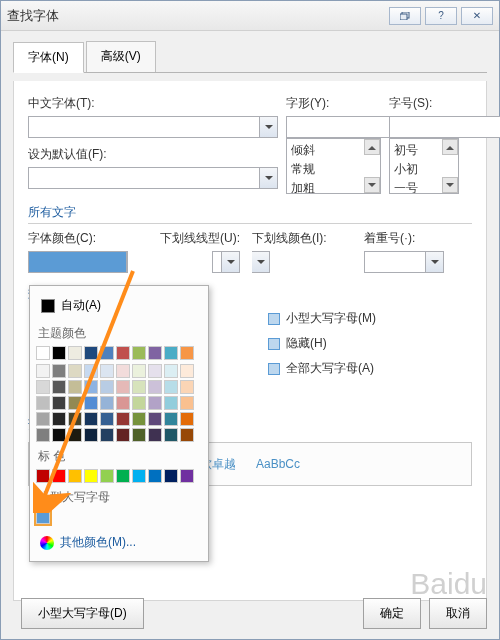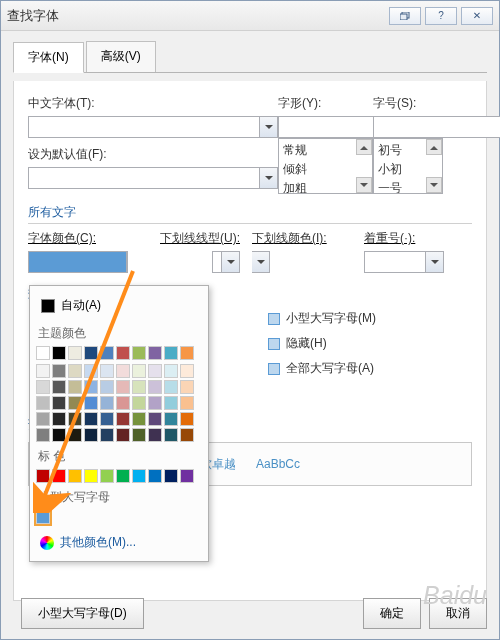--- a/index.html
+++ b/index.html
@@ -6,21 +6,21 @@
 body { background: #fff; width: 500px; height: 640px; overflow: hidden; }
 .dialog { width: 500px; height: 640px; border: 1px solid #8a9db5; background: #f0f0f0; position: relative; }
 .titlebar { height: 30px; background: linear-gradient(#f7f7f7,#e8e8e8); border-bottom: 1px solid #d0d0d0; display: flex; align-items: center; padding: 0 6px; }
 .titlebar .title { flex: 1; color: #333; font-size: 13px; }
 .titlebar .winbtn { width: 32px; height: 18px; border: 1px solid #a7b7cc; margin-left: 4px; background: linear-gradient(#fdfdfd,#e6ecf4); display: flex; align-items: center; justify-content: center; color: #3b5a82; font-size: 10px; cursor: pointer; }
 .body { padding: 10px 12px 50px 12px; position: relative; height: calc(100% - 30px); }
 .tabs { display: flex; border-bottom: 1px solid #b5b5b5; margin-bottom: 8px; }
 .tab { padding: 6px 14px; border: 1px solid #c0c0c0; border-bottom: none; background: #f7f7f7; margin-right: 2px; cursor: pointer; }
 .tab.active { background: #fff; border-bottom: 1px solid #fff; position: relative; top: 1px; }
 .content { background: #fff; border: 1px solid #d5d5d5; border-top: none; padding: 14px 14px 8px 14px; height: 520px; position: relative; }
-.row { display: flex; align-items: flex-start; margin-bottom: 10px; gap: 0; }
+.row { display: flex; align-items: flex-start; margin-bottom: 10px; gap: 8px; }
 .col { display: flex; flex-direction: column; }
 .label { color: #333; margin-bottom: 4px; }
 .combo { display: flex; }
 .combo input, .combo .sel { border: 1px solid #abadb3; height: 22px; padding: 0 4px; background: #fff; flex: 1; }
 .combo .dd { width: 18px; height: 22px; border: 1px solid #abadb3; border-left: none; background: linear-gradient(#f4f6f9,#dce4ef); display: flex; align-items: center; justify-content: center; cursor: pointer; }
 .combo .dd::after { content: ""; border: 4px solid transparent; border-top-color: #4a4a4a; margin-top: 4px; }
 .listbox { border: 1px solid #abadb3; background: #fff; height: 56px; overflow: hidden; padding: 2px; position: relative; }
 .listbox .item { padding: 1px 2px; color: #333; }
 .listbox .sbup, .listbox .sbdn { position:absolute; right:0; width:16px; height:16px; background:#e8e8e8; border:1px solid #c0c0c0; display:flex; align-items:center; justify-content:center; }
 .listbox .sbup{top:0;} .listbox .sbdn{bottom:0;}
@@ -46,21 +46,21 @@
 .panel .grid{display:grid;grid-template-columns:repeat(10,14px);gap:2px;}
 .panel .grid2{display:grid;grid-template-columns:repeat(10,14px);gap:2px;}
 .panel .sw{width:14px;height:14px;border:1px solid #ccc;cursor:pointer;}
 .panel .sel{outline:2px solid #f1a33c;}
 .panel .more{display:flex;align-items:center;gap:6px;color:#1a5a9e;margin-top:6px;cursor:pointer;padding:4px;}
 .panel .wheel{width:14px;height:14px;border-radius:50%;background:conic-gradient(red,yellow,lime,cyan,blue,magenta,red);}
 
 
 .arrow{position:absolute;z-index:30;pointer-events:none;}
 
-.watermark{position:absolute;right:12px;bottom:29px;color:#d0d0d0;font-size:25px;font-style:italic;z-index:5;pointer-events:none;}
+.watermark{position:absolute;right:12px;bottom:38px;color:#d0d0d0;font-size:30px;z-index:5;pointer-events:none;}
 </style>
 </head>
 <body>
 
 <div class="dialog">
   <div class="titlebar">
     <span class="title">查找字体</span>
     <div class="winbtn">
         <svg width="10" height="8">
           <rect x="2" y="0" width="7" height="6" fill="none" stroke="#3b5a82"></rect>
@@ -90,22 +90,22 @@
             <input type="text" value="" style="">
             <div class="dd"></div>
           </div>
         </div>
         <div class="col" style="width:95px;">
           <span class="label">字形(Y):</span>
           <div class="combo">
             <input type="text" value="" style="">
           </div>
           <div class="listbox">
+            <div class="item">倾斜</div>
             <div class="item">常规</div>
-            <div class="item">倾斜</div>
             <div class="item">加粗</div>
             <div class="sbup"></div>
             <div class="sbdn"></div>
           </div>
         </div>
         <div class="col" style="width:70px;">
           <span class="label">字号(S):</span>
           <div class="combo">
             <input type="text" value="" style="">
           </div>
@@ -114,21 +114,21 @@
             <div class="item">小初</div>
             <div class="item">一号</div>
             <div class="sbup"></div>
             <div class="sbdn"></div>
           </div>
         </div>
       </div>
 
       <div class="section-label">所有文字</div>
 
-      <div class="row" style="gap:12px;text-decoration:underline;">
+      <div class="row" style="gap:12px;">
         <div class="col" style="width:100px;">
           <span class="label">字体颜色(C):</span>
           <div class="color-combo">
             <div class="color-swatch"></div>
             <div class="dd" style="border-left:1px solid #abadb3;"></div>
           </div>
         </div>
         <div class="col" style="width:100px;align-items:flex-end;">
           <span class="label">下划线线型(U):</span>
           <div class="combo">

